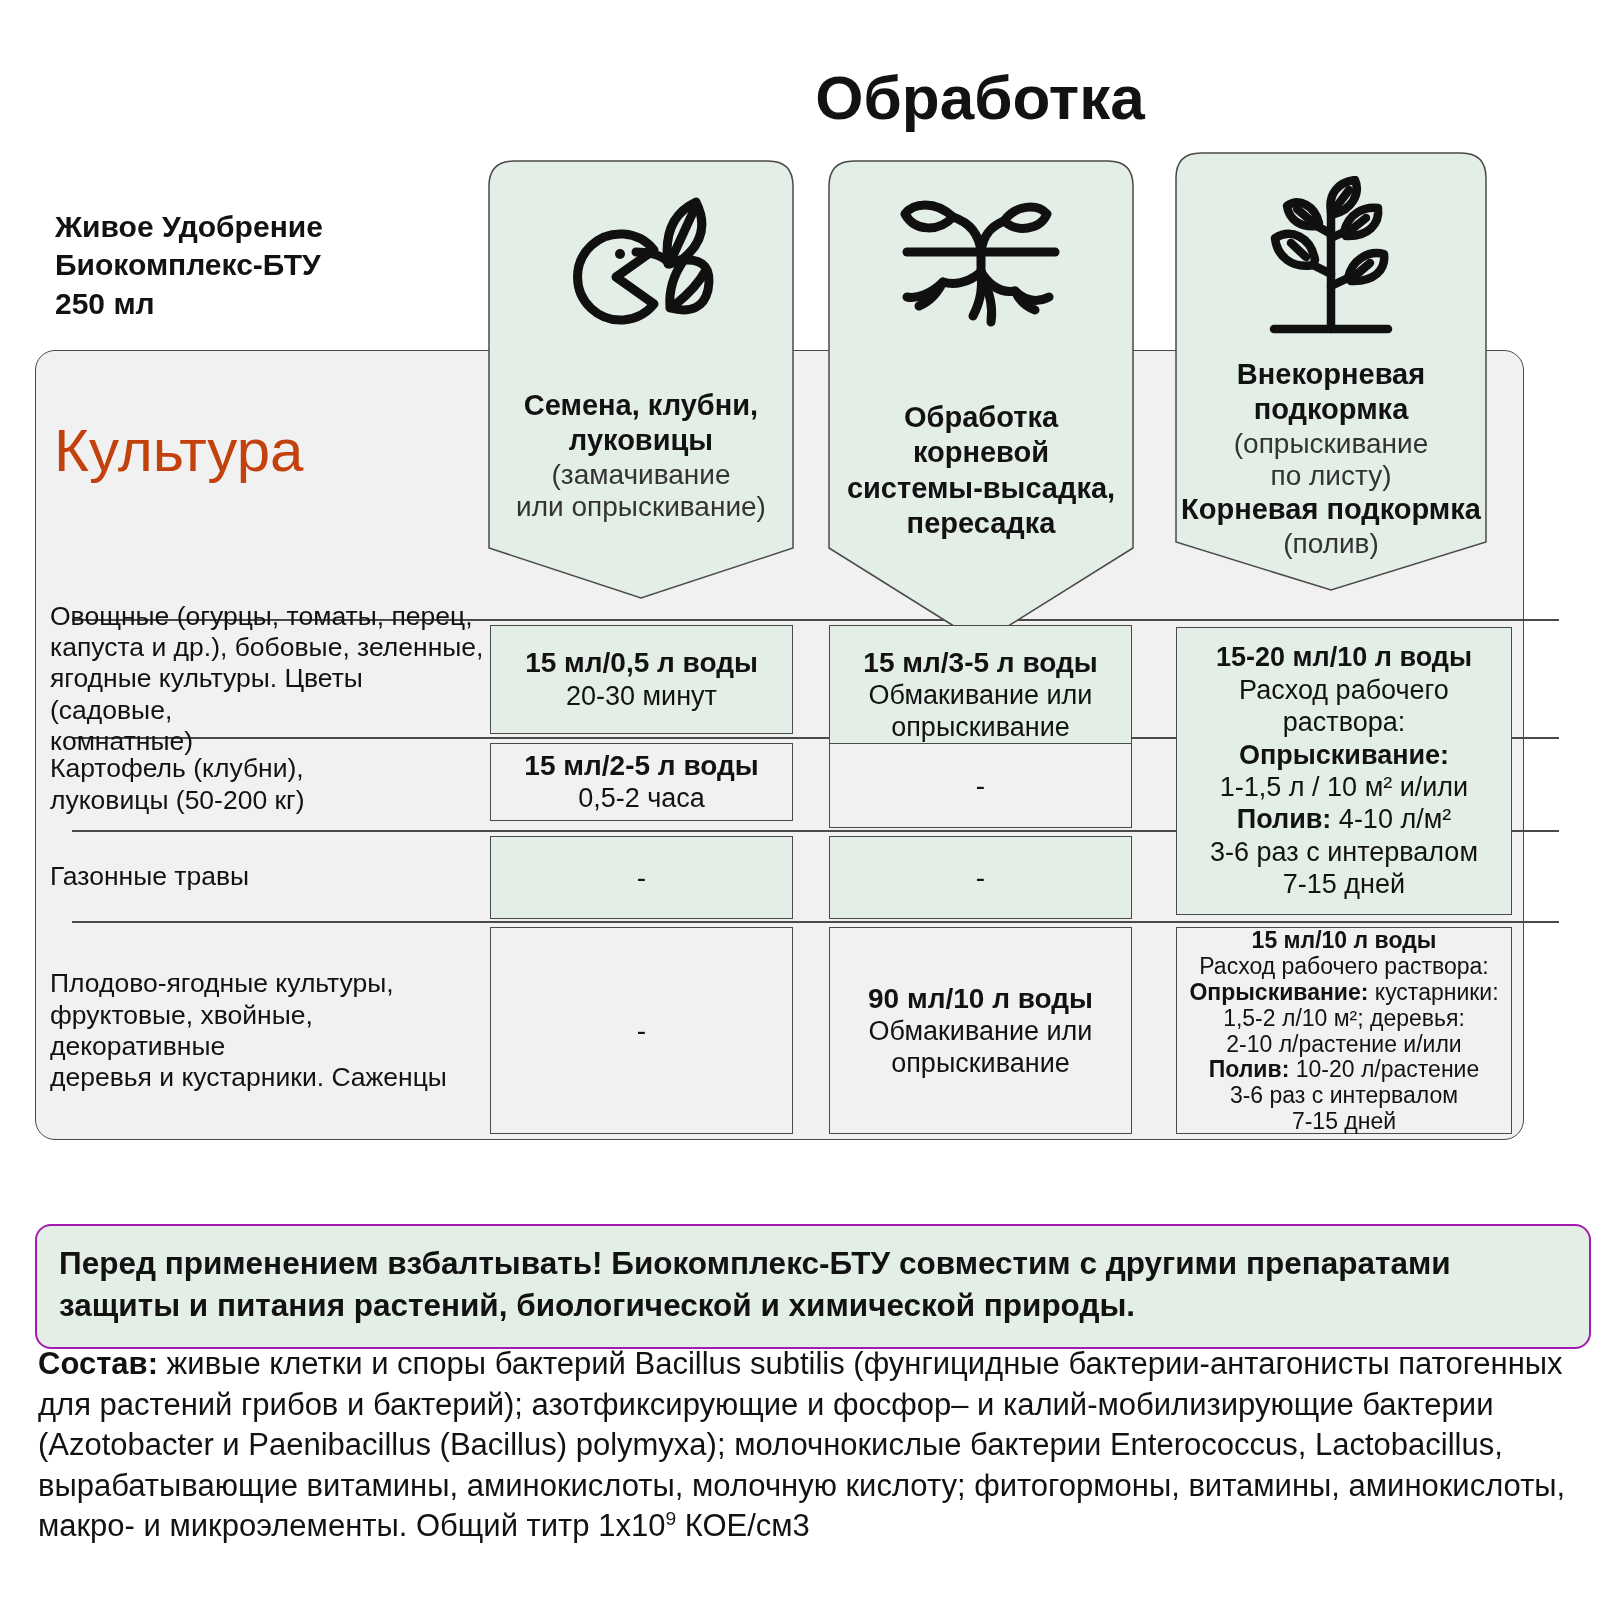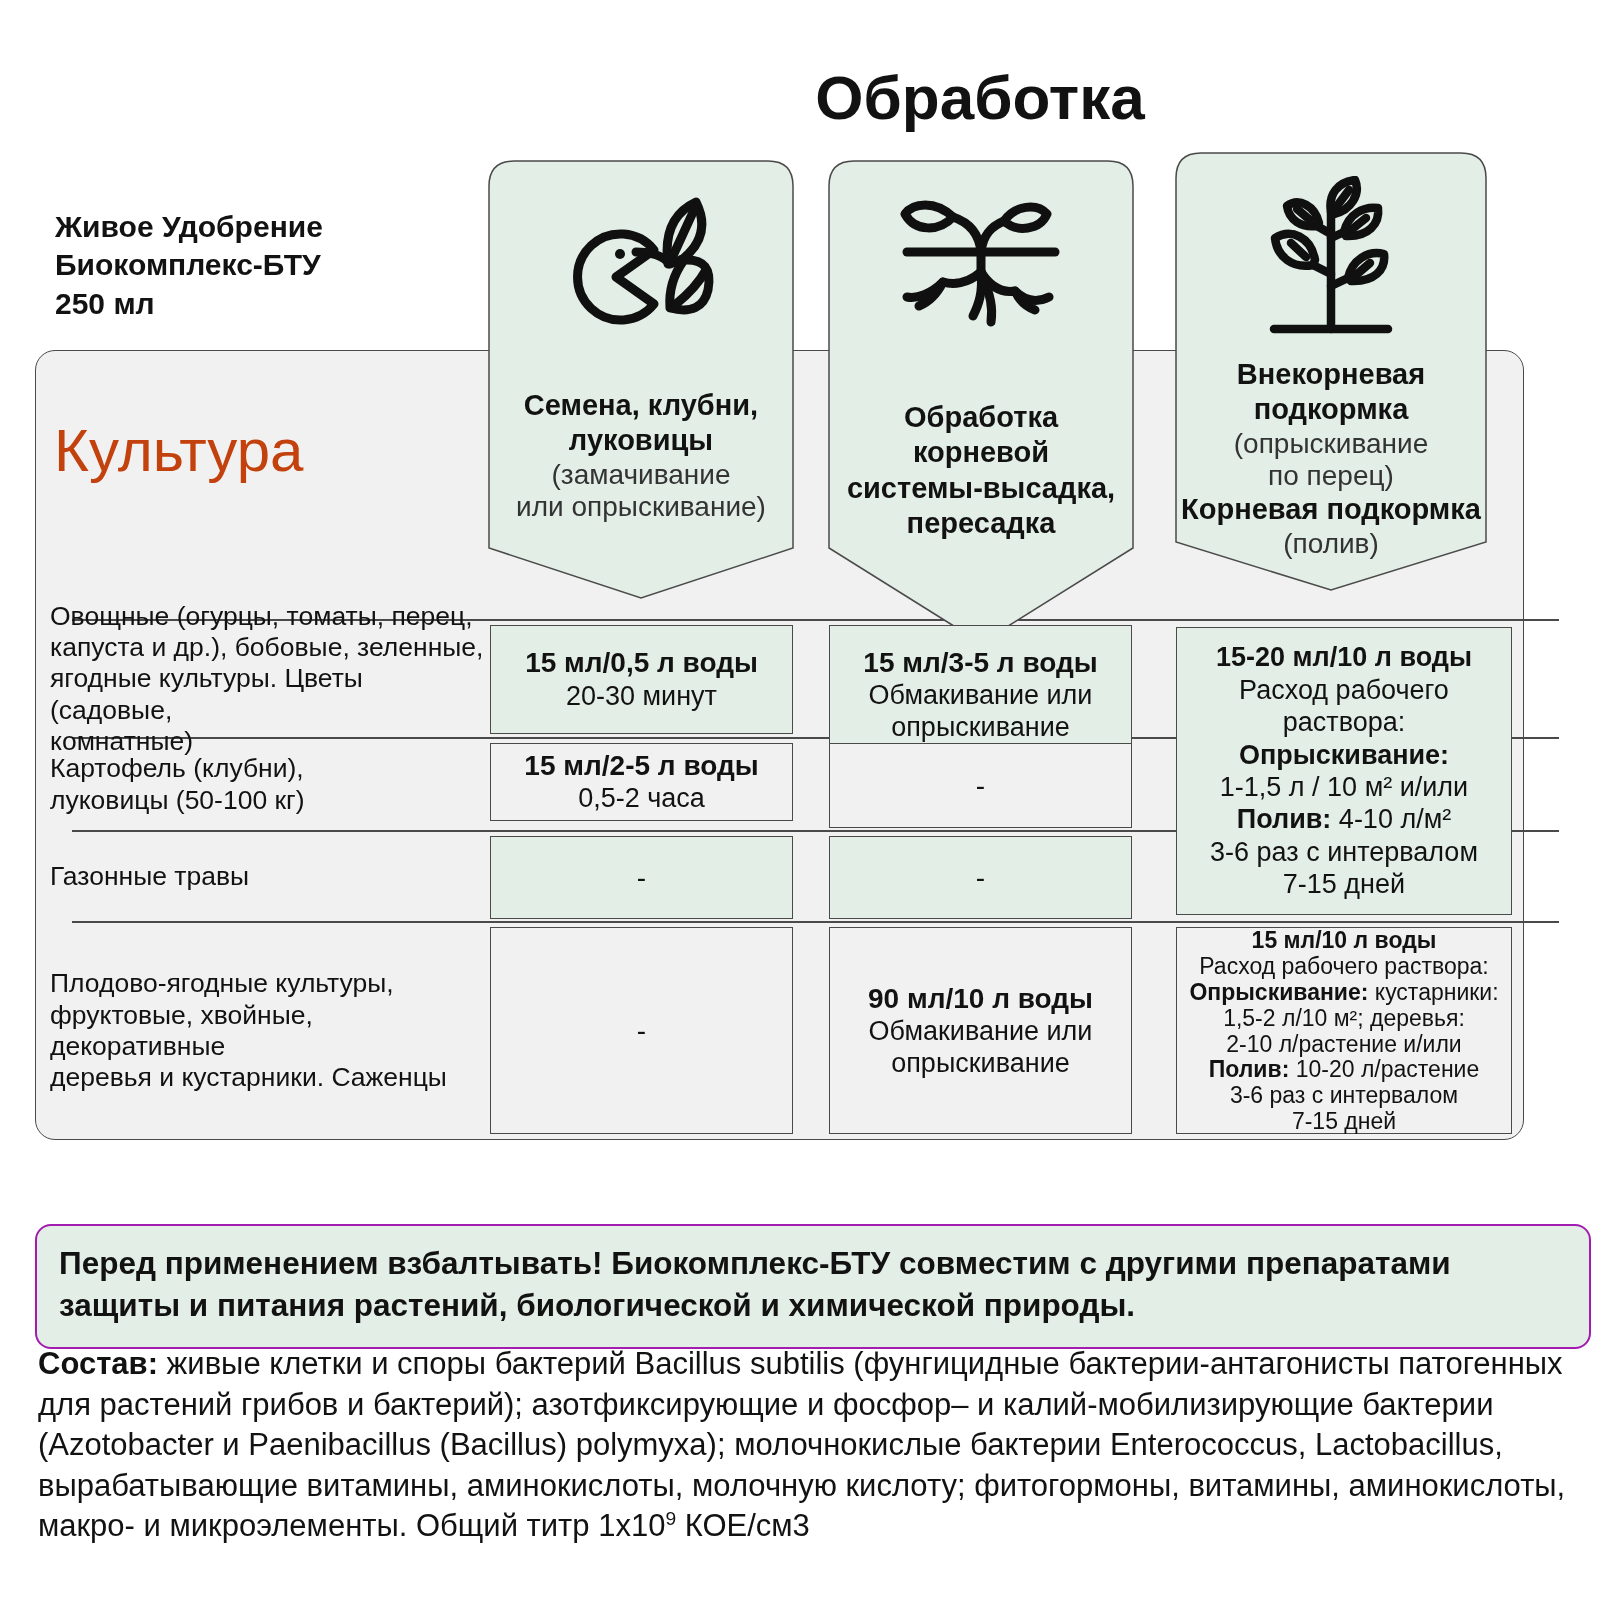--- a/index.html
+++ b/index.html
@@ -142,32 +142,32 @@
       <path d="M57,89 C37,93 21,81 19,62 C35,52 55,61 59,84 Z"></path>
       <path d="M50,81 L35,67"></path>
       <path d="M75,110 L92,102"></path>
       <path d="M92,102 C96,84 112,74 128,78 C130,94 118,106 95,105 Z"></path>
       <path d="M100,99 L114,87"></path>
     </svg>
     <div class="card-text" style="top:205px;">
       <div class="card-title pre">Внекорневая
 подкормка</div>
       <div class="card-note pre">(опрыскивание
-по перец)</div>
+по листу)</div>
       <div class="card-title">Корневая подкормка</div>
       <div class="card-note">(полив)</div>
     </div>
   </div>
 
   <div class="abs culture-cell pre" style="top:620px; height:118px;">Овощные (огурцы, томаты, перец,
 капуста и др.), бобовые, зеленные,
 ягодные культуры. Цветы (садовые,
 комнатные)</div>
   <div class="abs culture-cell pre" style="top:738px; height:93px;">Картофель (клубни),
-луковицы (50-100 кг)</div>
+луковицы (50-200 кг)</div>
   <div class="abs culture-cell pre" style="top:831px; height:91px;">Газонные травы</div>
   <div class="abs culture-cell pre" style="top:922px; height:218px;">Плодово-ягодные культуры,
 фруктовые, хвойные, декоративные
 деревья и кустарники. Саженцы</div>
 
   <div class="abs cell green" style="left:490px; top:625px; width:303px; height:109px;">
     <div class="cell-bold">15 мл/0,5 л воды</div>
     <div class="cell-note">20-30 минут</div>
   </div>
   <div class="abs cell gray" style="left:490px; top:743px; width:303px; height:78px;">

